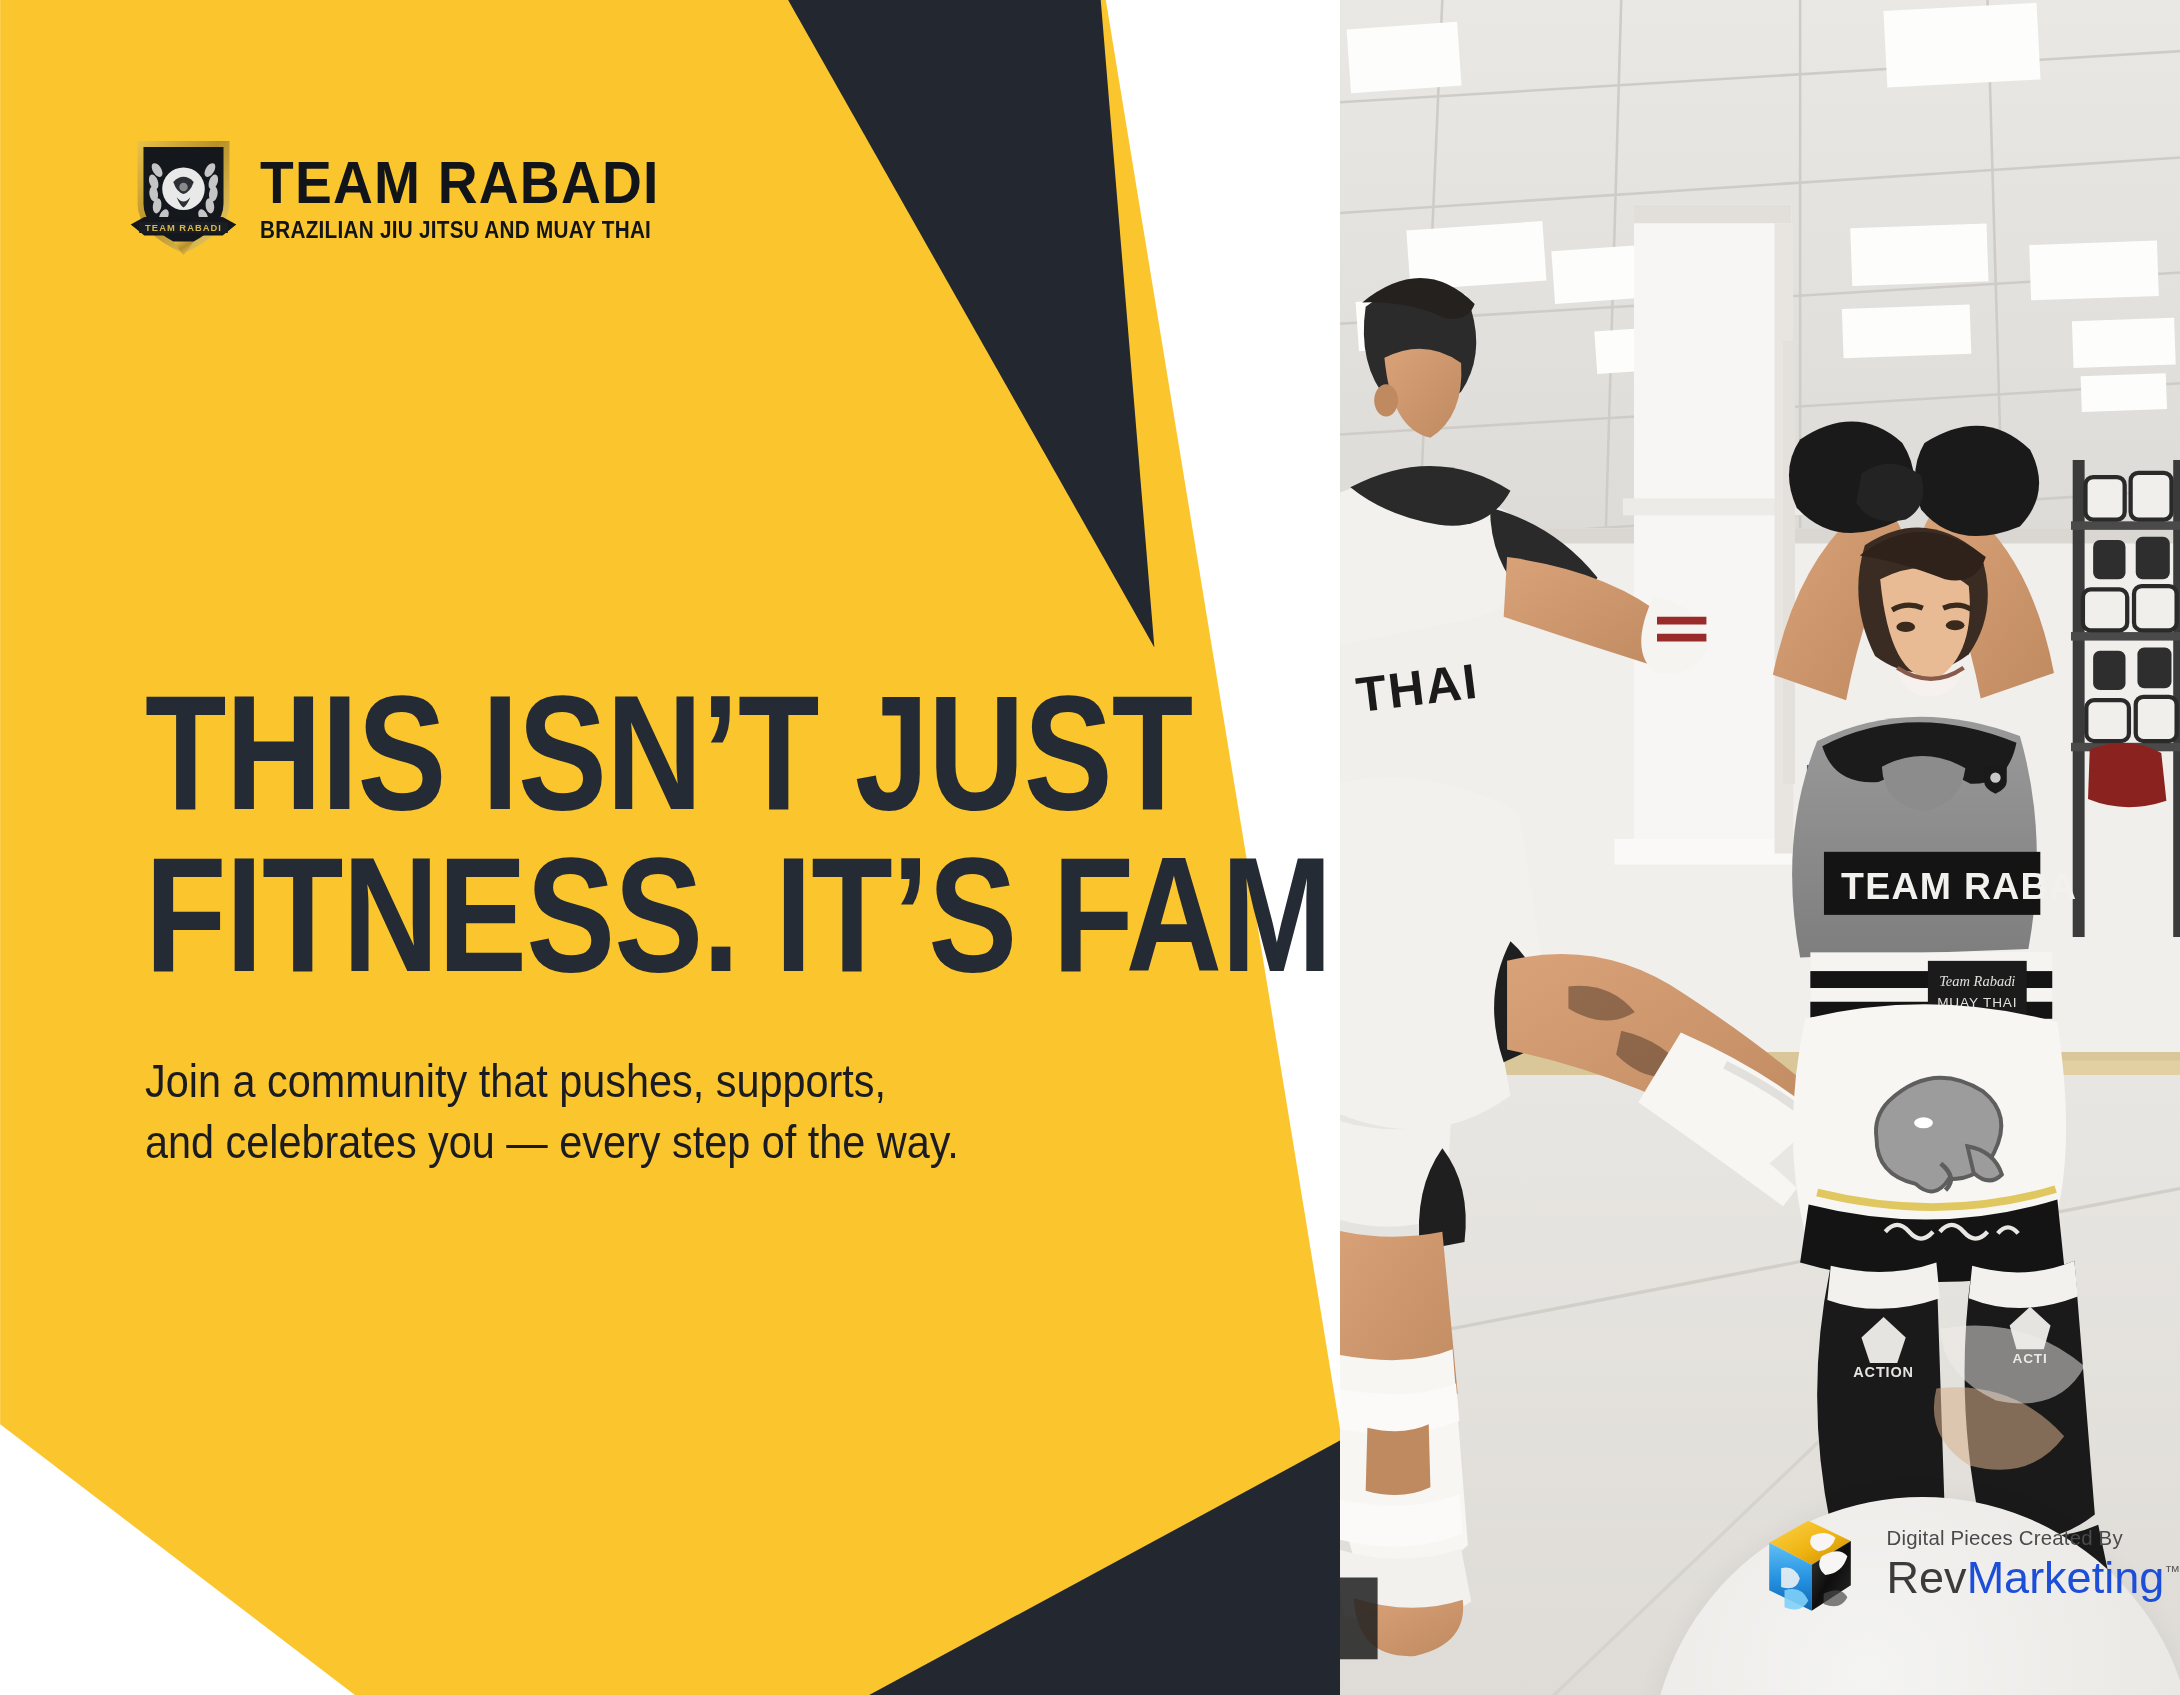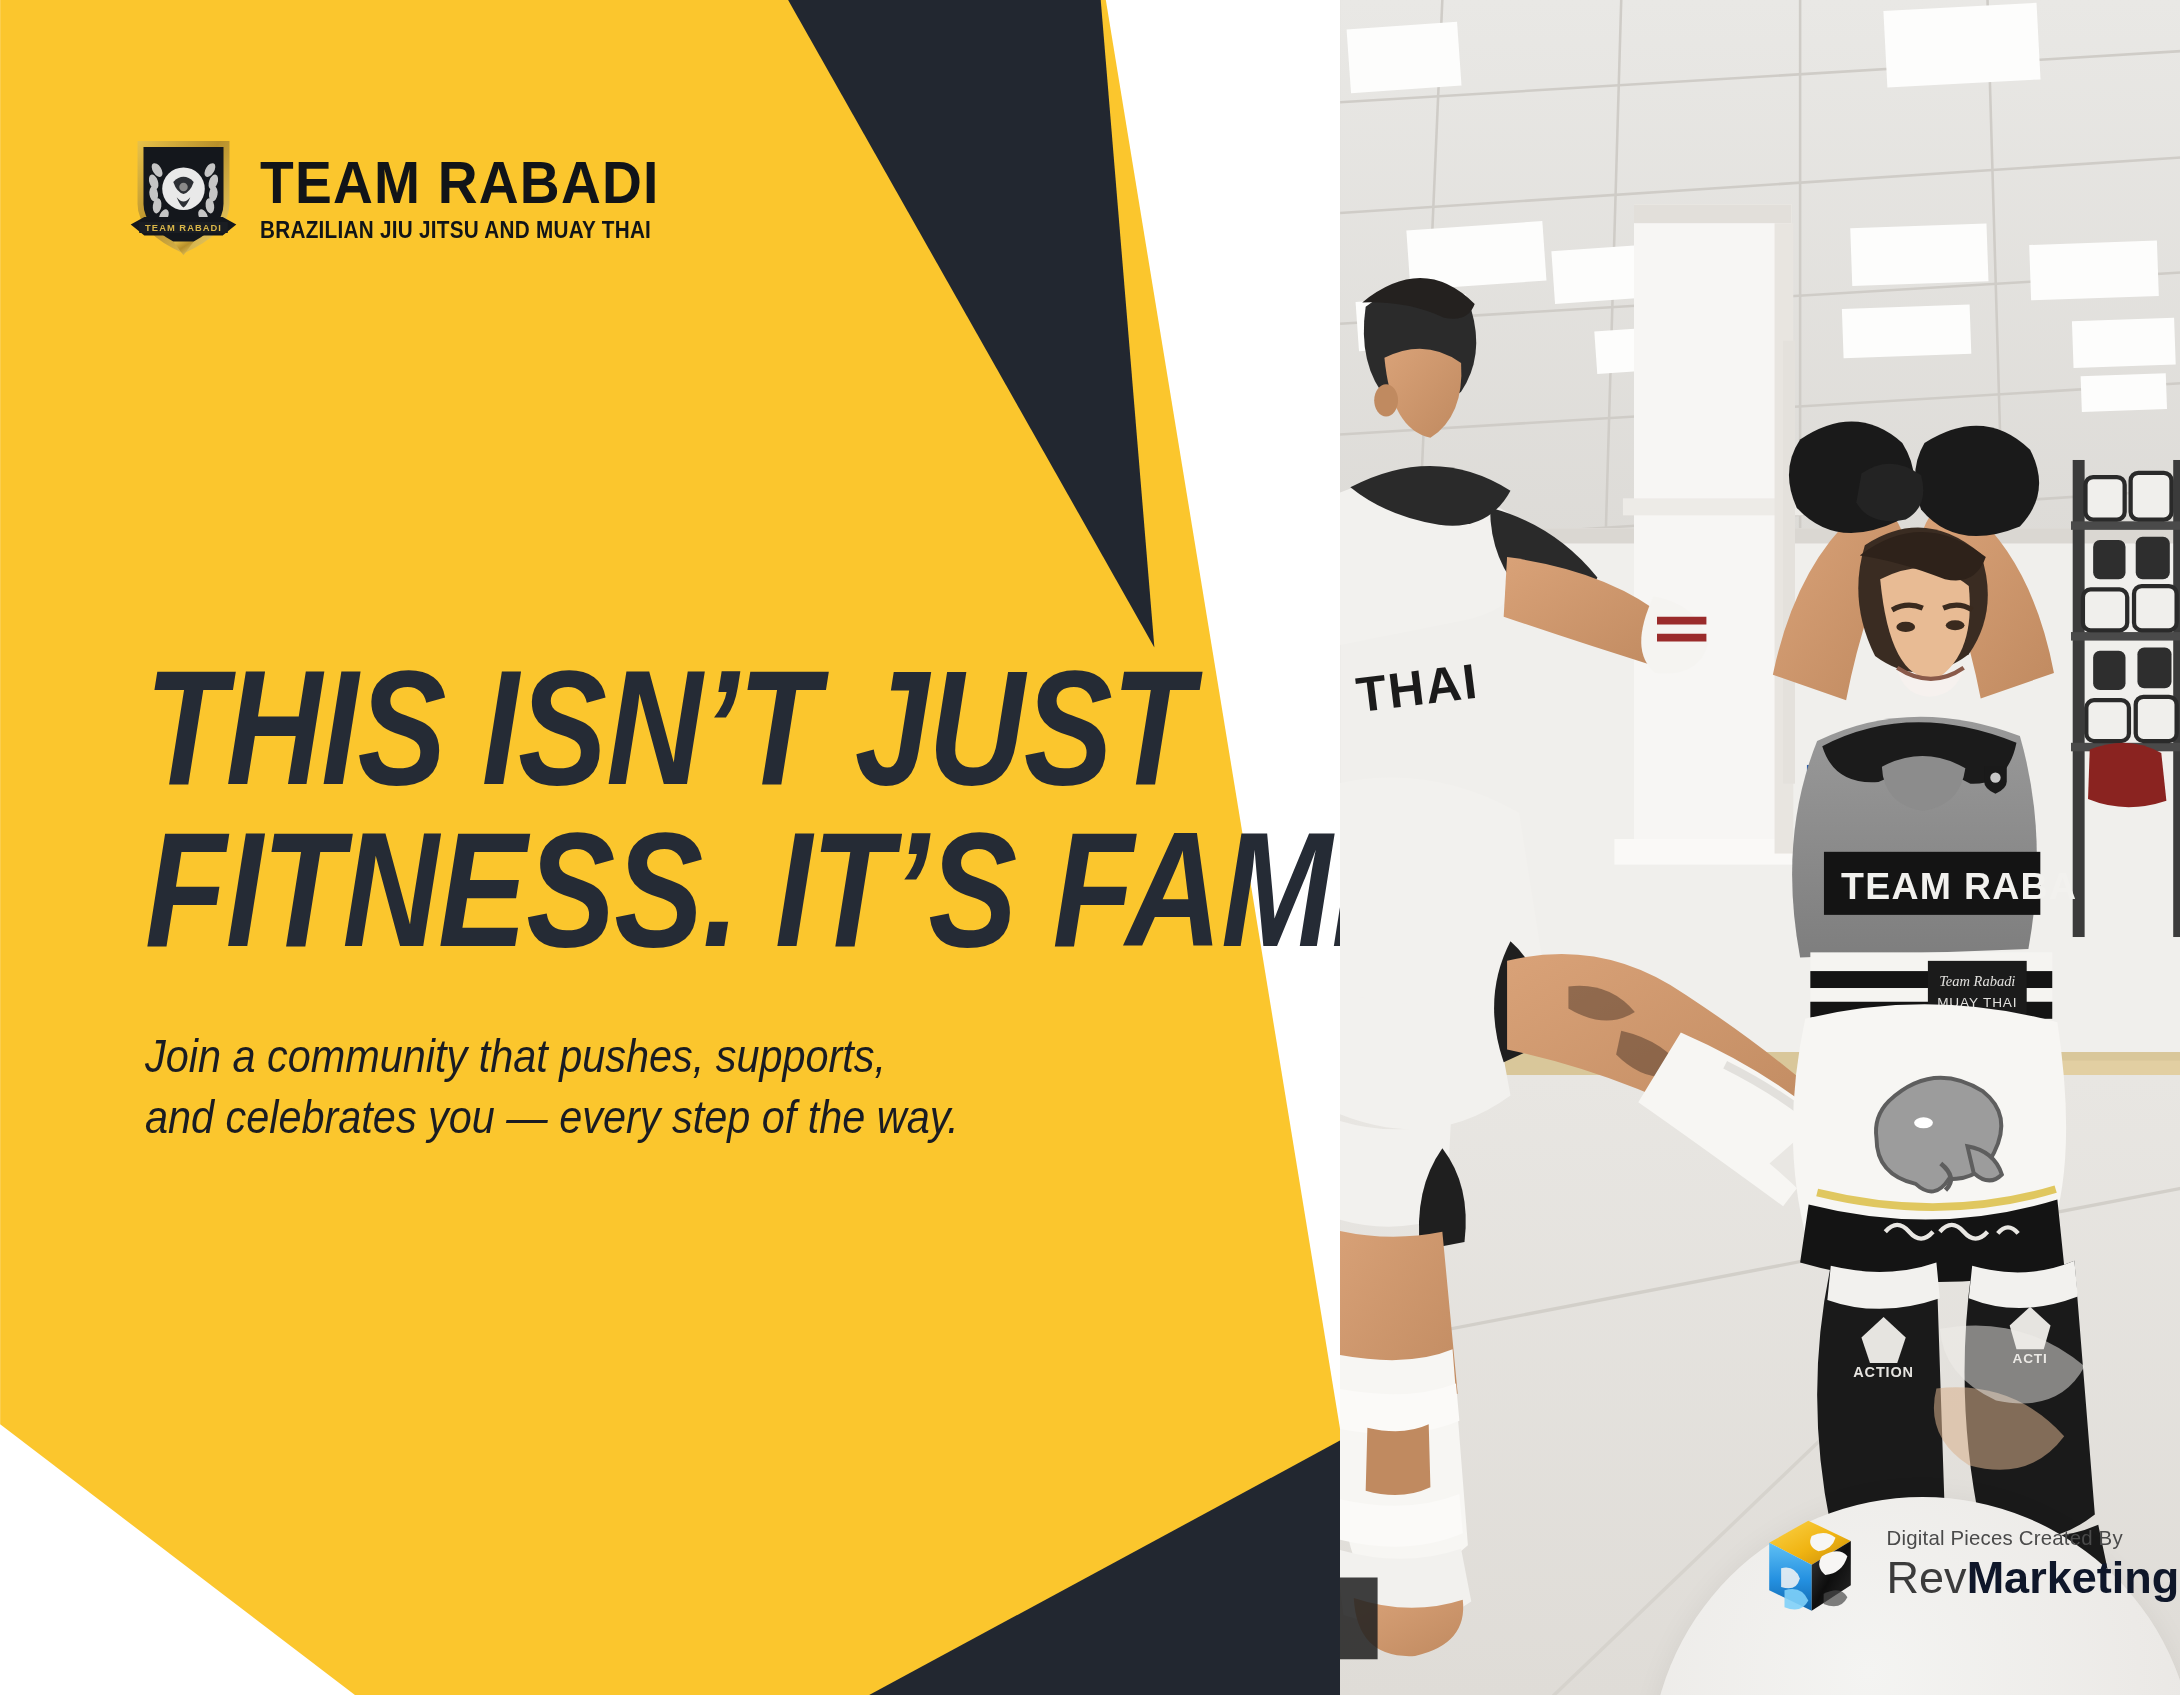--- a/index.html
+++ b/index.html
@@ -58,23 +58,22 @@
     transform: scaleX(0.9);
     transform-origin: left center;
     white-space: nowrap;
     margin-top: 5.1px;
   }
 
   
   .copy-block {
     position: absolute;
     left: 145px;
-    top: 646px;
+    top: 671px;
     width: 1141px;
-    font-style: italic;
   }
   .headline {
     font-family: "Liberation Sans Narrow", "Liberation Sans", sans-serif;
     font-weight: 700;
     font-size: 155px;
     line-height: 0.99;
     letter-spacing: -0.9px;
     color: #252B35;
     transform: scaleX(0.86) scaleY(1.06);
     transform-origin: left top;
@@ -135,21 +134,21 @@
   }
   .rev-brand {
     font-family: "Liberation Sans", sans-serif;
     font-size: 45px;
     line-height: 1.05;
     color: #3b3b3b;
     white-space: nowrap;
     margin-top: 3.4px;
   }
   .rev-brand .b-rev { font-weight: 400; color: #3b3b3b; }
-  .rev-brand .b-mkt { font-weight: 700; color: #0f172a; }
+  .rev-brand .b-mkt { font-weight: 400; color: #1d4ed8; }
   .rev-brand .b-tm { font-size: 16px; vertical-align: super; color: #5a5a5a; }
 </style>
 </head>
 <body>
 
 <div id="poster">
 
   <div class="geo-layer">
     <svg viewBox="0 0 2560 1991" xmlns="http://www.w3.org/2000/svg">
 

